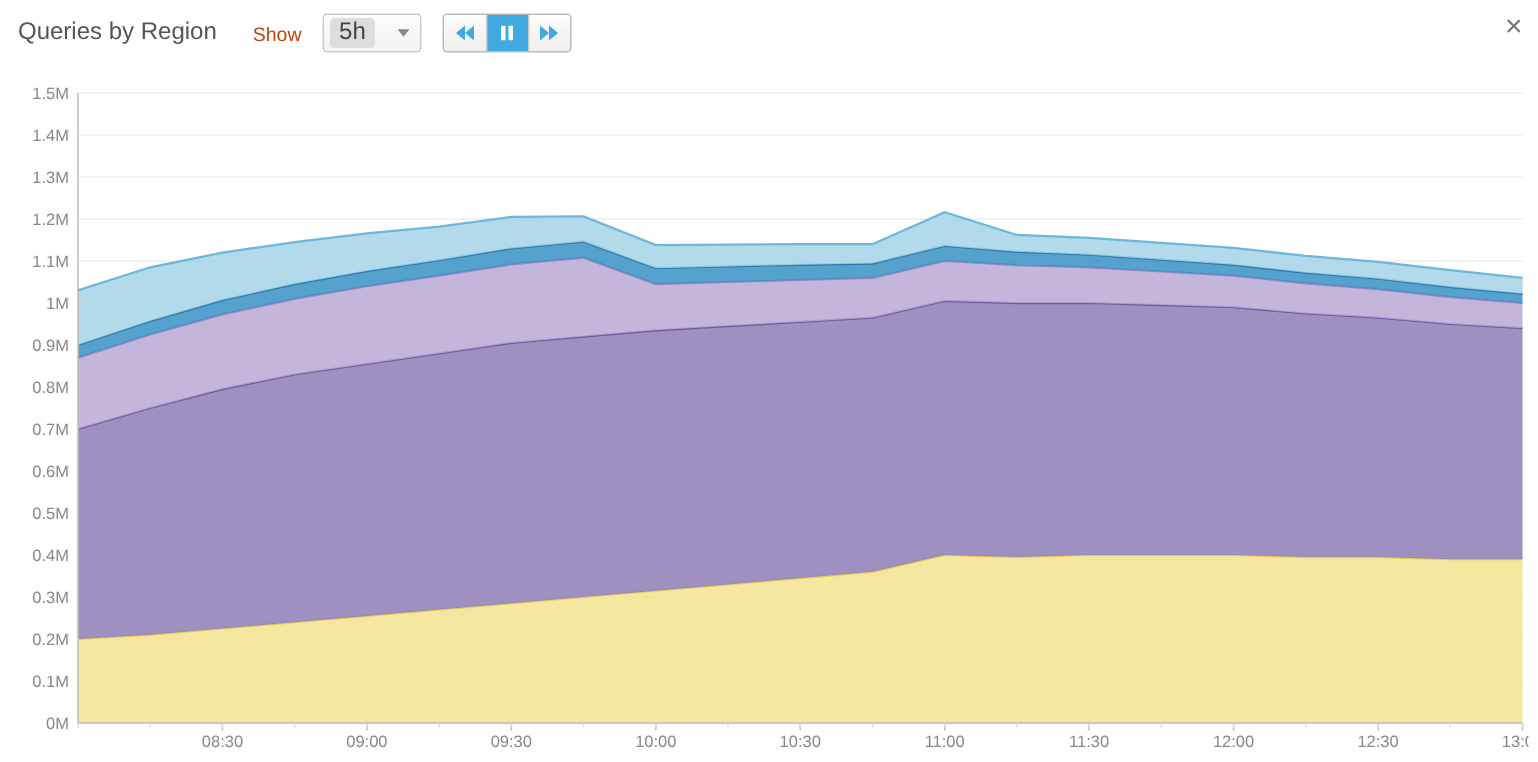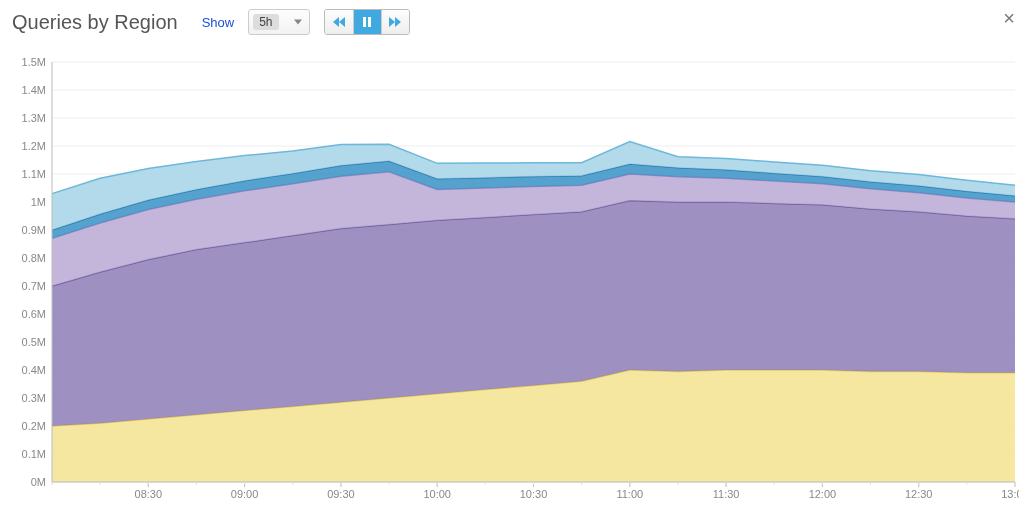--- a/index.html
+++ b/index.html
@@ -13,46 +13,46 @@
     position: relative;
   }
   .header {
     display: flex;
     align-items: center;
     padding: 8px 12px 6px 12px;
     gap: 14px;
     height: 42px;
   }
   .title {
-    font-size: 20px;
+    font-size: 16px;
     font-weight: 400;
     color: #555;
   }
   .ctrl-label {
     font-size: 13px;
-    color: #1d4ed8;
+    color: #c2410c;
     margin-left: 10px;
   }
   .range-select {
     display: flex;
     align-items: center;
     border: 1px solid #ccc;
     background: linear-gradient(#fdfdfd,#f2f2f2);
     border-radius: 3px;
     height: 26px;
     padding: 0 22px 0 4px;
     position: relative;
     cursor: pointer;
     font-size: 13px;
   }
   .range-badge {
     background: #ddd;
     border-radius: 3px;
     padding: 1px 6px;
-    font-size: 12px;
+    font-size: 16px;
     color: #444;
     margin-right: 8px;
   }
   .range-select .caret {
     position: absolute;
     right: 7px;
     top: 50%;
     width: 0; height: 0;
     border-left: 4px solid transparent;
     border-right: 4px solid transparent;

